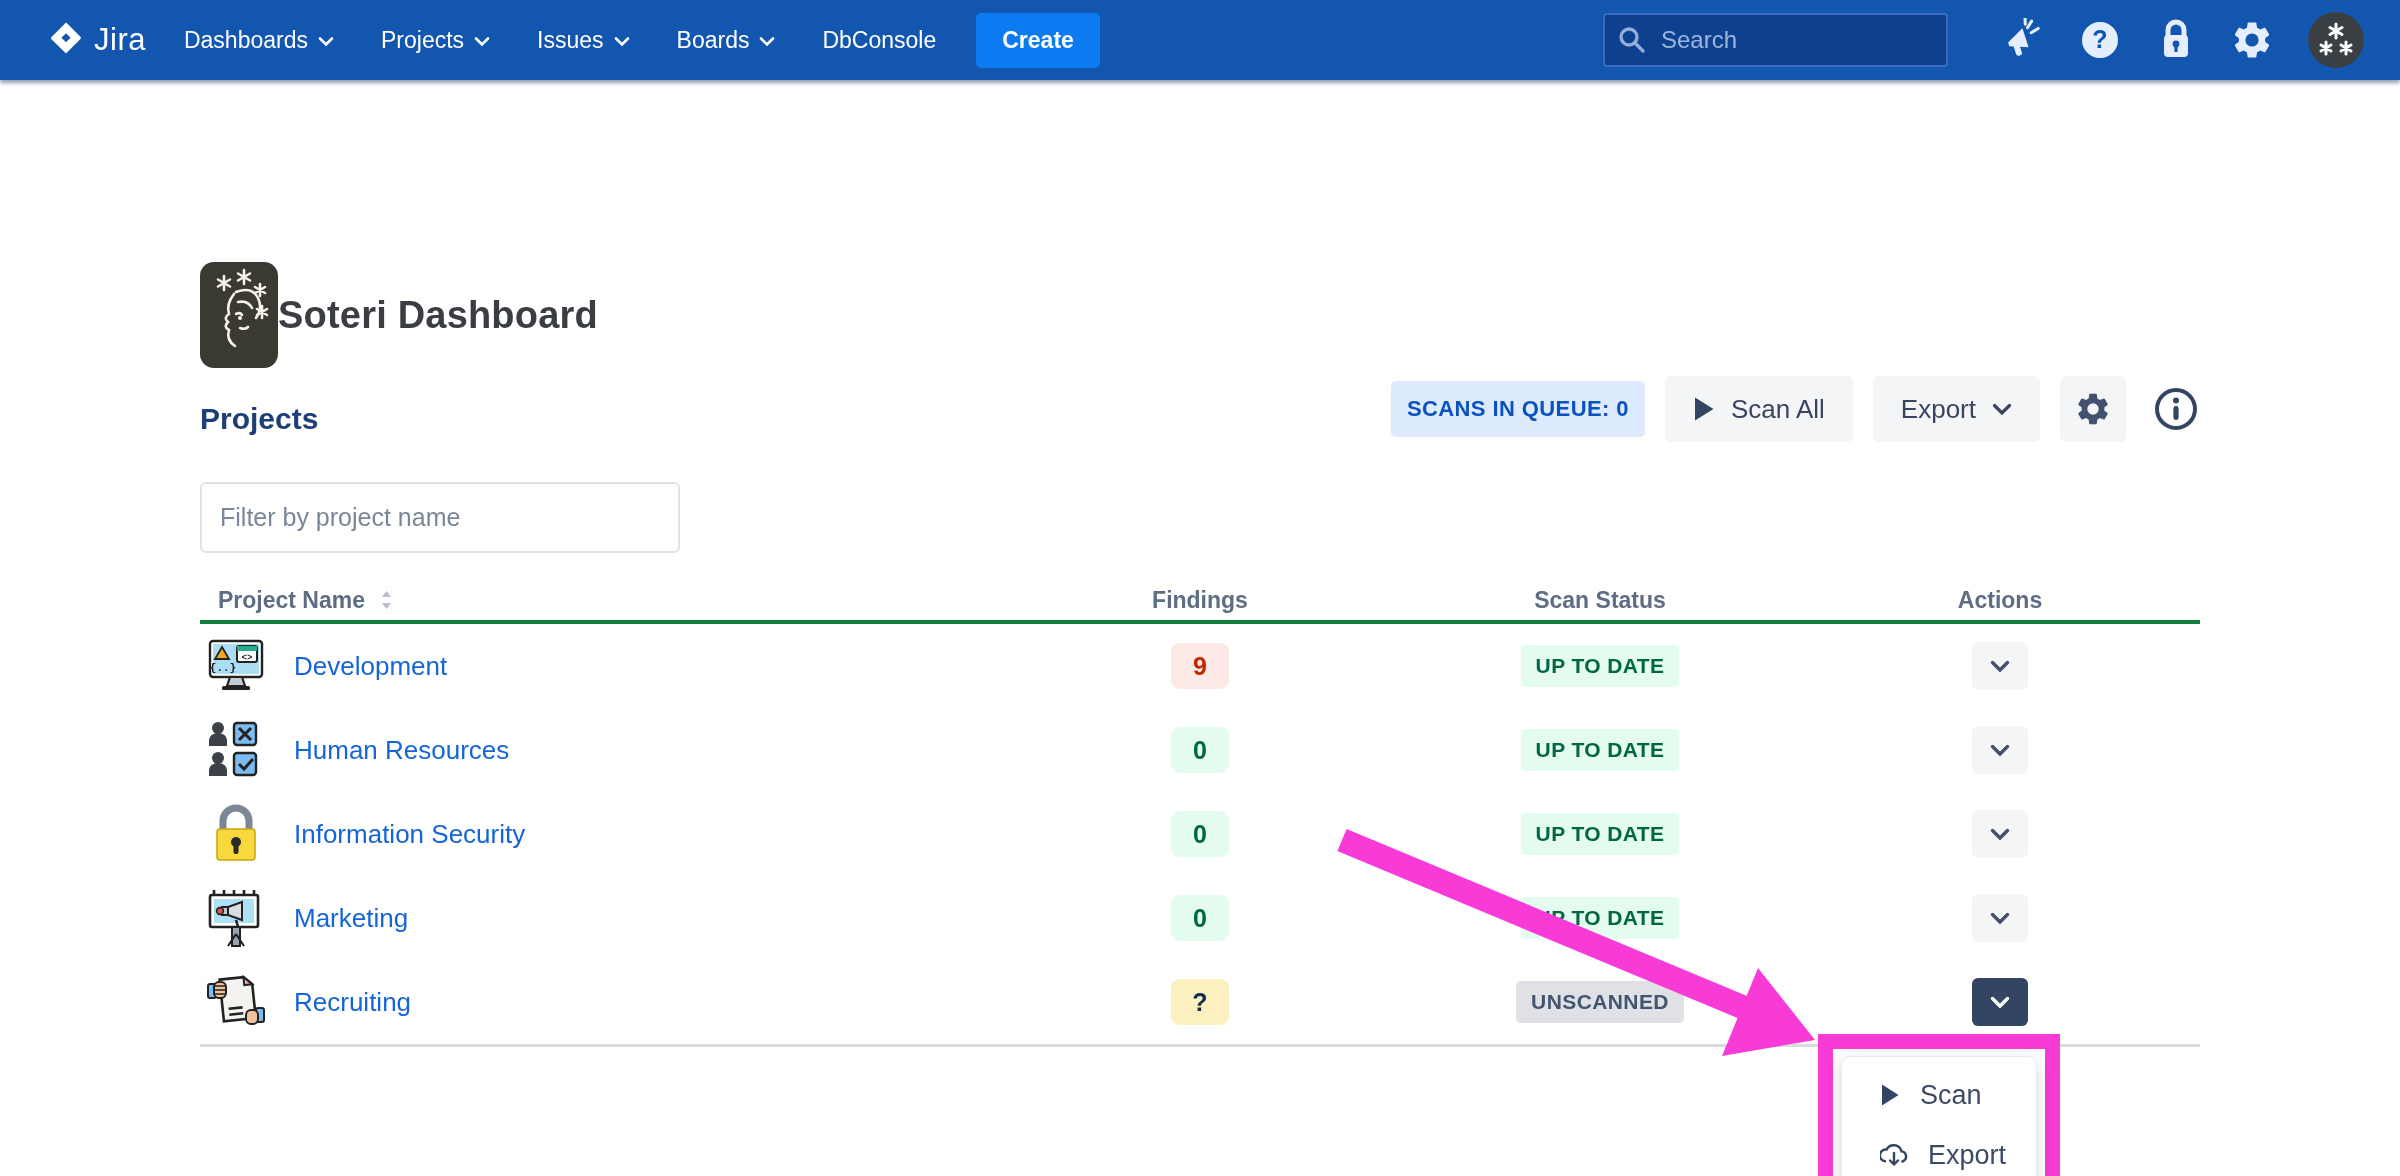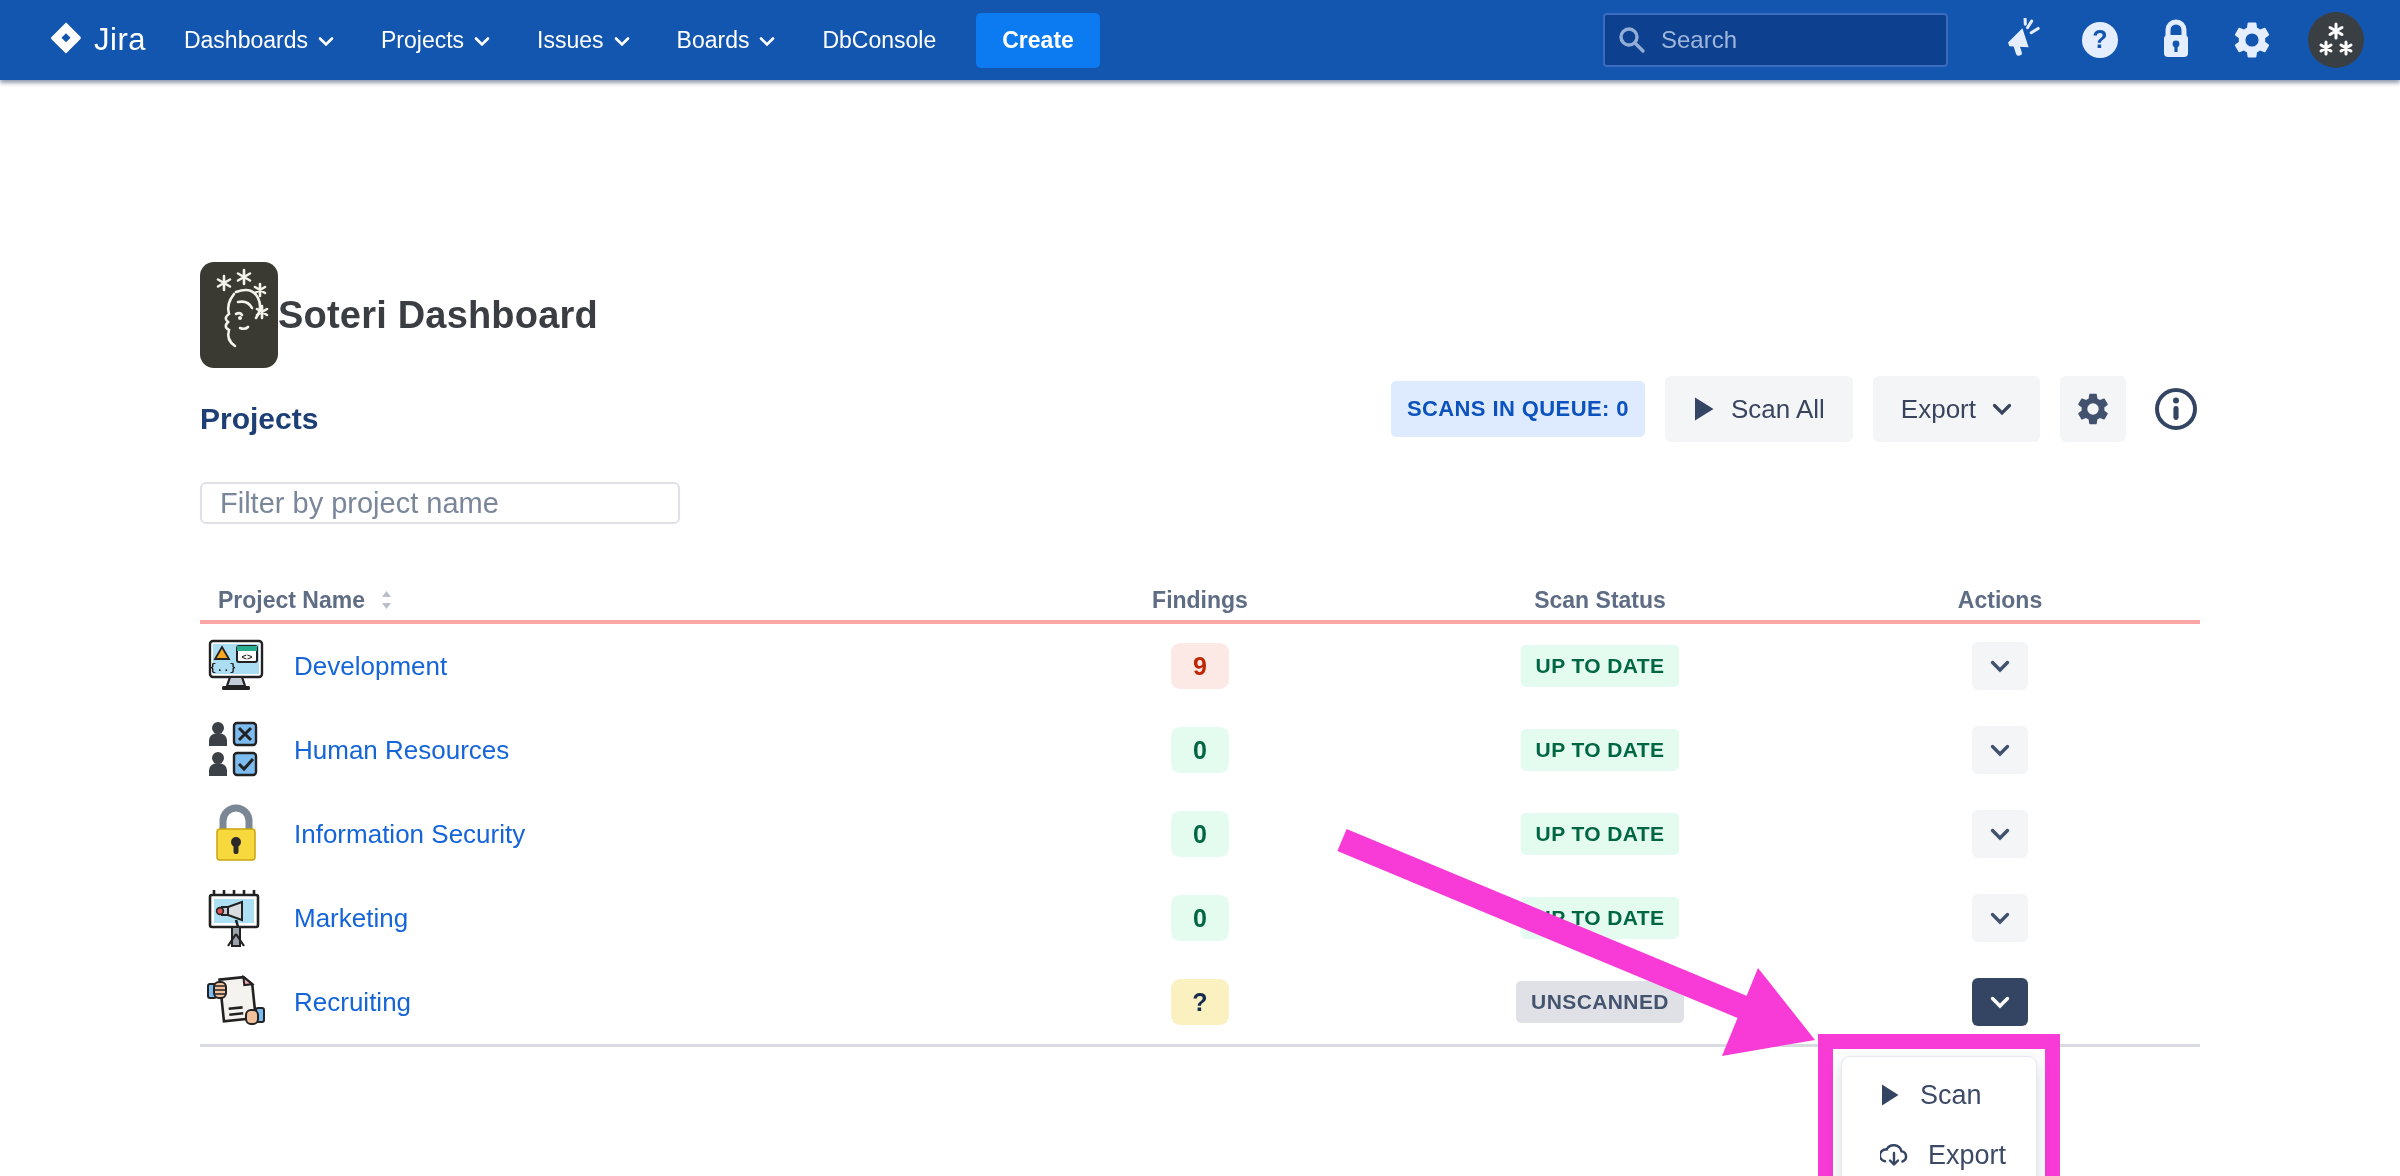--- a/index.html
+++ b/index.html
@@ -30,26 +30,26 @@
 
   .section-heading { position:absolute; left:200px; top:322px; font-size:30px; font-weight:700; color:#1D3F75; }
 
   .toolbar { position:absolute; right:200px; top:296px; display:flex; align-items:center; gap:20px; }
   .queue-badge { background:#DEEBFF; color:#0B52BF; font-size:22px; font-weight:700; letter-spacing:.4px; padding:15px 16px; border-radius:5px; }
   .tb-btn { display:flex; align-items:center; gap:16px; background:#F4F5F7; border:none; border-radius:6px; padding:0 28px; height:66px; font-size:26px; font-weight:500; color:#39455E; cursor:pointer; font-family:inherit; }
   .tb-btn-square { width:66px; padding:0; justify-content:center; }
   .info-btn { background:none; border:none; cursor:pointer; margin-left:6px; display:flex; align-items:center; }
 
   .filter-wrap { position:absolute; left:200px; top:402px; }
-  .filter-input { width:480px; height:42px; border:2px solid #DFE1E6; border-radius:6px; font-size:29px; color:#172B4D; padding:0 18px; font-family:inherit; outline:none; }
+  .filter-input { width:480px; height:71px; border:2px solid #DFE1E6; border-radius:6px; font-size:25px; color:#172B4D; padding:0 18px; font-family:inherit; outline:none; }
   .filter-input::placeholder { color:#7A869A; }
 
   
   .table { position:absolute; left:200px; top:500px; width:2000px; }
-  .t-head { display:grid; grid-template-columns:800px 400px 400px 400px; align-items:center; height:44px; border-bottom:4px solid #fca5a5; }
+  .t-head { display:grid; grid-template-columns:800px 400px 400px 400px; align-items:center; height:44px; border-bottom:4px solid #15803d; }
   .t-h { font-size:23px; font-weight:700; color:#5E6C84; text-align:center; }
   .t-h.first { text-align:left; padding-left:18px; display:flex; align-items:center; gap:14px; }
   .t-body { border-bottom:3px solid #D8DCE1; }
   .t-row { display:grid; grid-template-columns:800px 400px 400px 400px; align-items:center; height:84px; }
   .cell-name { display:flex; align-items:center; gap:28px; padding-left:6px; }
   .proj-icon { width:60px; height:60px; flex:0 0 auto; }
   .proj-link { font-size:26px; font-weight:500; color:#1565D8; text-decoration:none; cursor:pointer; }
   .cell-center { display:flex; justify-content:center; }
   .find-badge { min-width:58px; height:46px; border-radius:9px; display:flex; align-items:center; justify-content:center; font-size:25px; font-weight:700; }
   .find-red { background:#FCE9E5; color:#BF2600; }

